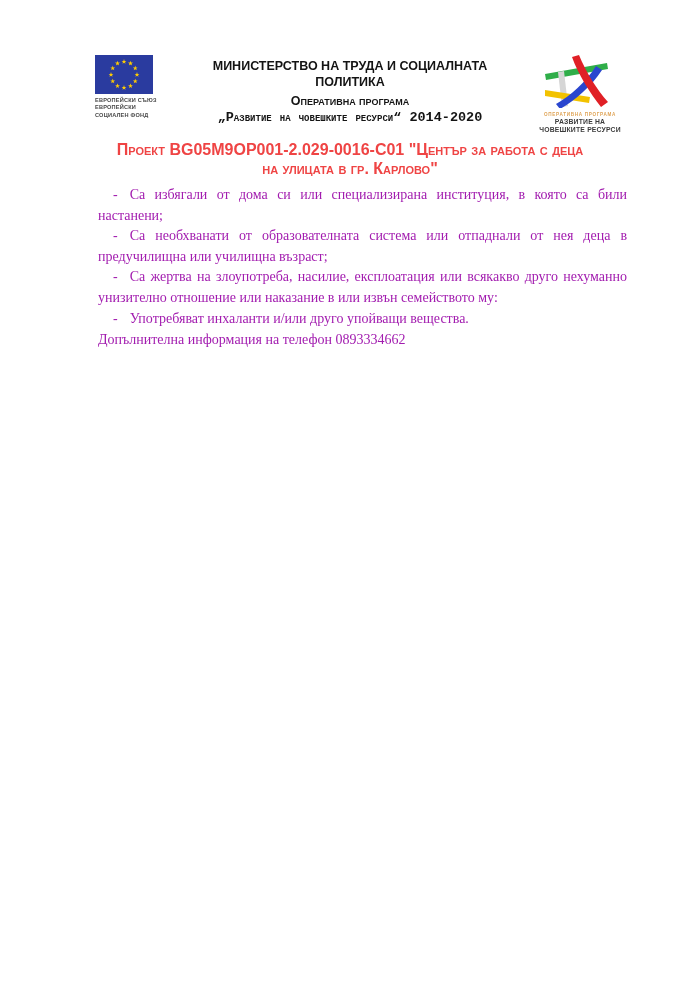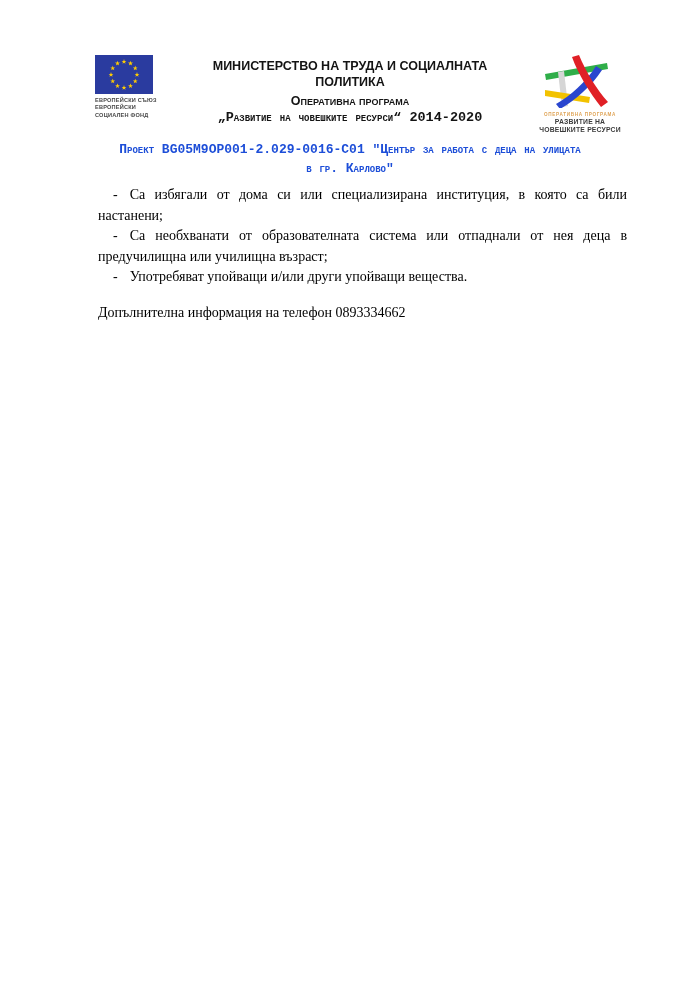--- a/index.html
+++ b/index.html
@@ -49,35 +49,35 @@
   .hr-cap {
     font-family: "Liberation Sans", sans-serif;
     font-weight: bold; font-size: 6.8px; line-height: 8.4px;
     letter-spacing: 0.2px; color: #3c3c3c; white-space: nowrap;
   }
 
   
   .project {
     position: absolute; left: 115px; top: 140px; width: 470px;
     text-align: center;
-    font-family: Liberation Mono, monospace;
+    font-family: Liberation Sans, sans-serif;
     font-weight: bold; font-variant: small-caps;
-    font-size: 13px; line-height: 19px; color: #1d4ed8;
+    font-size: 16px; line-height: 19px; color: #ef4444;
   }
 
   
   .body-text {
     position: absolute; left: 98px; top: 185px; width: 529px;
     font-family: "Liberation Serif", serif;
     font-size: 14px; line-height: 20.6px;
-    text-align: justify; color: #000000;
+    text-align: justify; color: #a21caf;
   }
   p.bullet { margin: 0; text-indent: 15px; }
   .gap { display: inline-block; width: 12px; }
-  .note { margin: 15px 0 0 0; text-align: left; text-indent: 0; }
+  .note { margin: 1px 0 0 0; text-align: left; text-indent: 0; }
 </style>
 </head>
 <body>
 
 <div class="page">
 
   <div class="eu-block">
     <svg class="eu-flag" viewBox="0 0 58 39" xmlns="http://www.w3.org/2000/svg">
       <defs>
         <symbol id="star" viewBox="0 0 10 10">
@@ -124,17 +124,18 @@
     <div class="hr-cap-top">ОПЕРАТИВНА ПРОГРАМА</div>
     <div class="hr-cap">РАЗВИТИЕ НА</div>
     <div class="hr-cap">ЧОВЕШКИТЕ РЕСУРСИ</div>
   </div>
 
   <div class="project">Проект BG05M9OP001-2.029-0016-C01 "Център за работа с деца на улицата в гр. Карлово"</div>
 
   <div class="body-text">
     <p class="bullet"><span>-</span><span class="gap"></span><span>Са избягали от дома си или специализирана институция, в която са били настанени;</span></p>
     <p class="bullet"><span>-</span><span class="gap"></span><span>Са необхванати от образователната система или отпаднали от нея деца в предучилищна или училищна възраст;</span></p>
-    <p class="bullet"><span>-</span><span class="gap"></span><span>Употребяват упойващи и/или други упойващи вещества.</span></p>
+    <p class="bullet"><span>-</span><span class="gap"></span><span>Са жертва на злоупотреба, насилие, експлоатация или всякакво друго нехуманно унизително отношение или наказание в или извън семейството му:</span></p>
+    <p class="bullet"><span>-</span><span class="gap"></span><span>Употребяват инхаланти и/или друго упойващи вещества.</span></p>
     <p class="note">Допълнителна информация на телефон 0893334662</p>
   </div>
 
 </div>
 
 </body></html>

